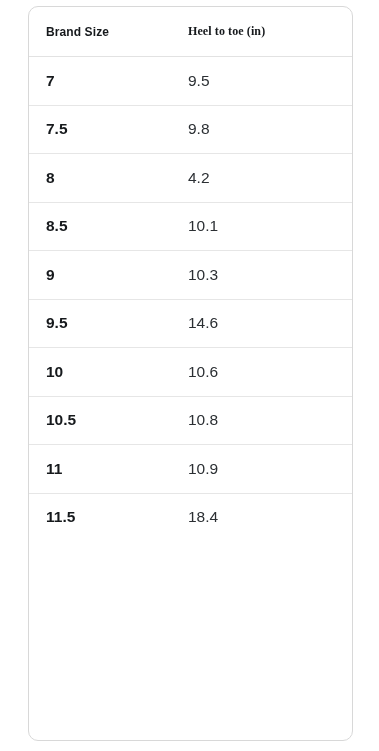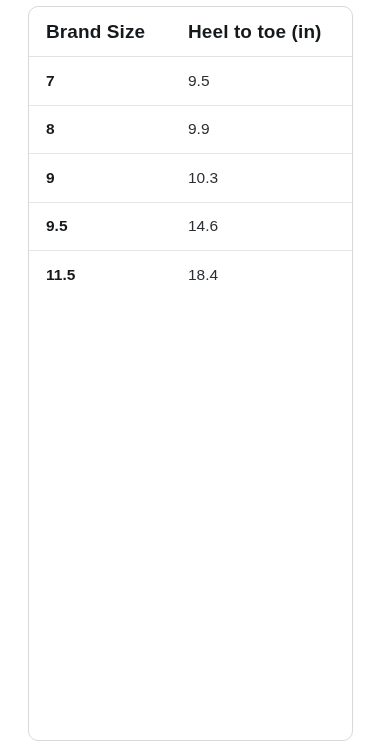--- a/index.html
+++ b/index.html
@@ -43,30 +43,30 @@
     font-size: 15.5px;
   }
 
   table.size-table col.col-brand { width: 143px; }
   table.size-table col.col-heel  { width: 180px; }
 
   thead th {
     text-align: left;
     font-weight: bold;
     color: #16191c;
-    font-size: 19px;
+    font-size: 12px;
     padding: 0;
     height: 49px;
     vertical-align: middle;
     border-bottom: 1px solid #e2e2e2;
     letter-spacing: 0.1px;
   }
 
   thead th.th-brand { padding-left: 17px; }
-  thead th.th-heel  { padding-left: 16px; }
+  thead th.th-heel  { padding-left: 16px; font-family: Liberation Serif, serif; }
 
   tbody td {
     height: 47.5px;
     vertical-align: middle;
     padding: 0;
     border-bottom: 1px solid #e6e6e6;
     font-size: 15.5px;
     color: #232629;
   }
 
@@ -101,30 +101,50 @@
           <th class="th-brand">Brand Size</th>
           <th class="th-heel">Heel to toe (in)</th>
         </tr>
       </thead>
       <tbody>
         <tr>
           <td class="cell-brand">7</td>
           <td class="cell-heel">9.5</td>
         </tr>
         <tr>
+          <td class="cell-brand">7.5</td>
+          <td class="cell-heel">9.8</td>
+        </tr>
+        <tr>
           <td class="cell-brand">8</td>
-          <td class="cell-heel">9.9</td>
+          <td class="cell-heel">4.2</td>
+        </tr>
+        <tr>
+          <td class="cell-brand">8.5</td>
+          <td class="cell-heel">10.1</td>
         </tr>
         <tr>
           <td class="cell-brand">9</td>
           <td class="cell-heel">10.3</td>
         </tr>
         <tr>
           <td class="cell-brand">9.5</td>
           <td class="cell-heel">14.6</td>
+        </tr>
+        <tr>
+          <td class="cell-brand">10</td>
+          <td class="cell-heel">10.6</td>
+        </tr>
+        <tr>
+          <td class="cell-brand">10.5</td>
+          <td class="cell-heel">10.8</td>
+        </tr>
+        <tr>
+          <td class="cell-brand">11</td>
+          <td class="cell-heel">10.9</td>
         </tr>
         <tr>
           <td class="cell-brand">11.5</td>
           <td class="cell-heel">18.4</td>
         </tr>
       </tbody>
     </table>
   </div>
 </div>
 

